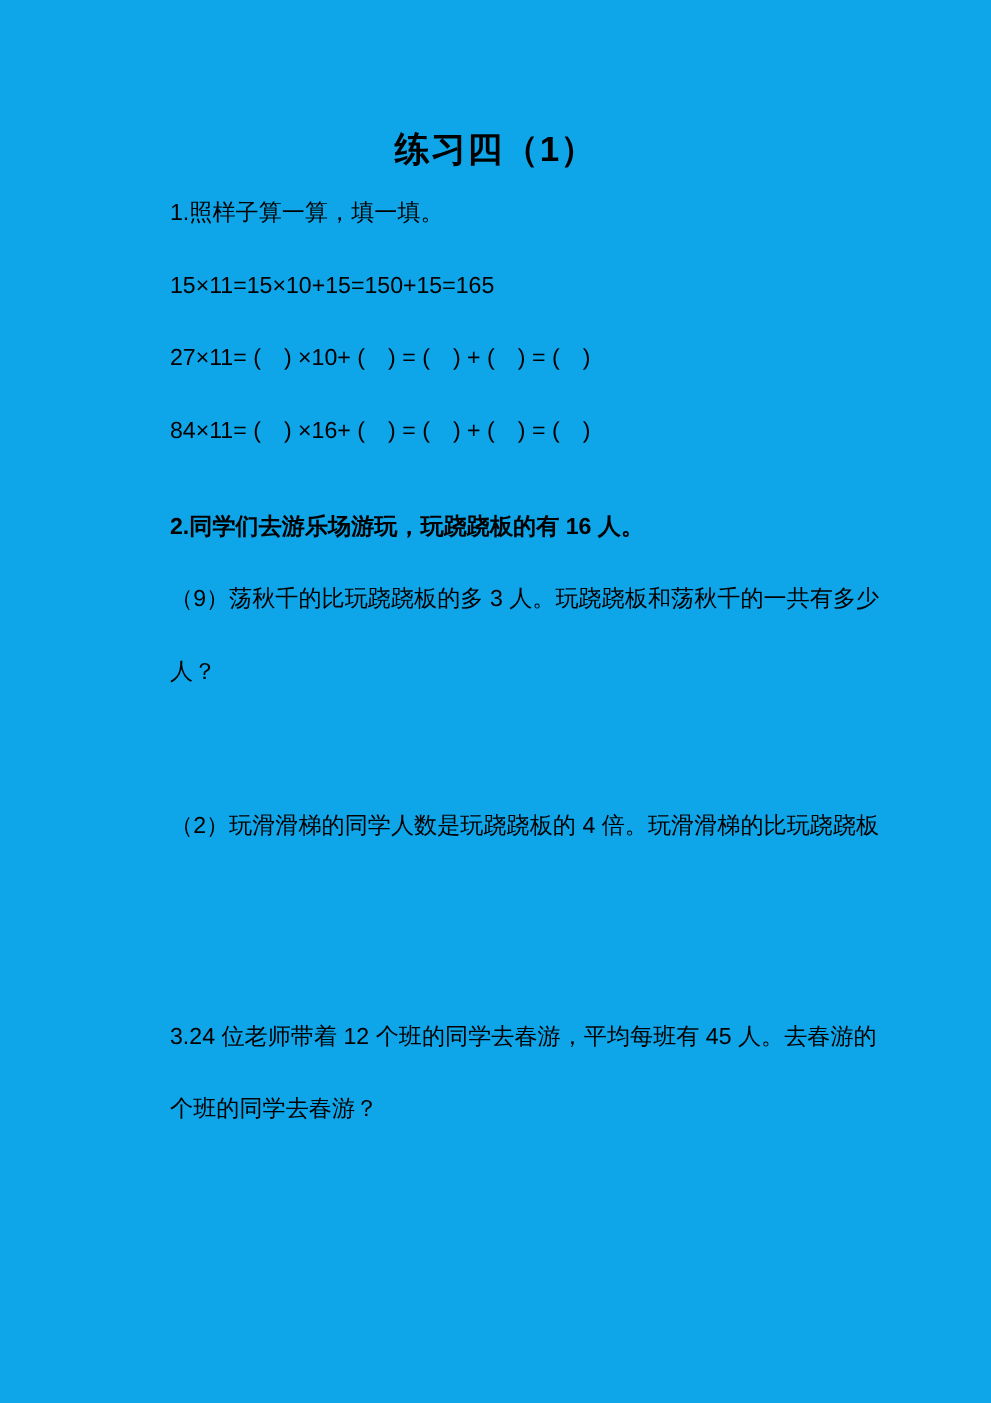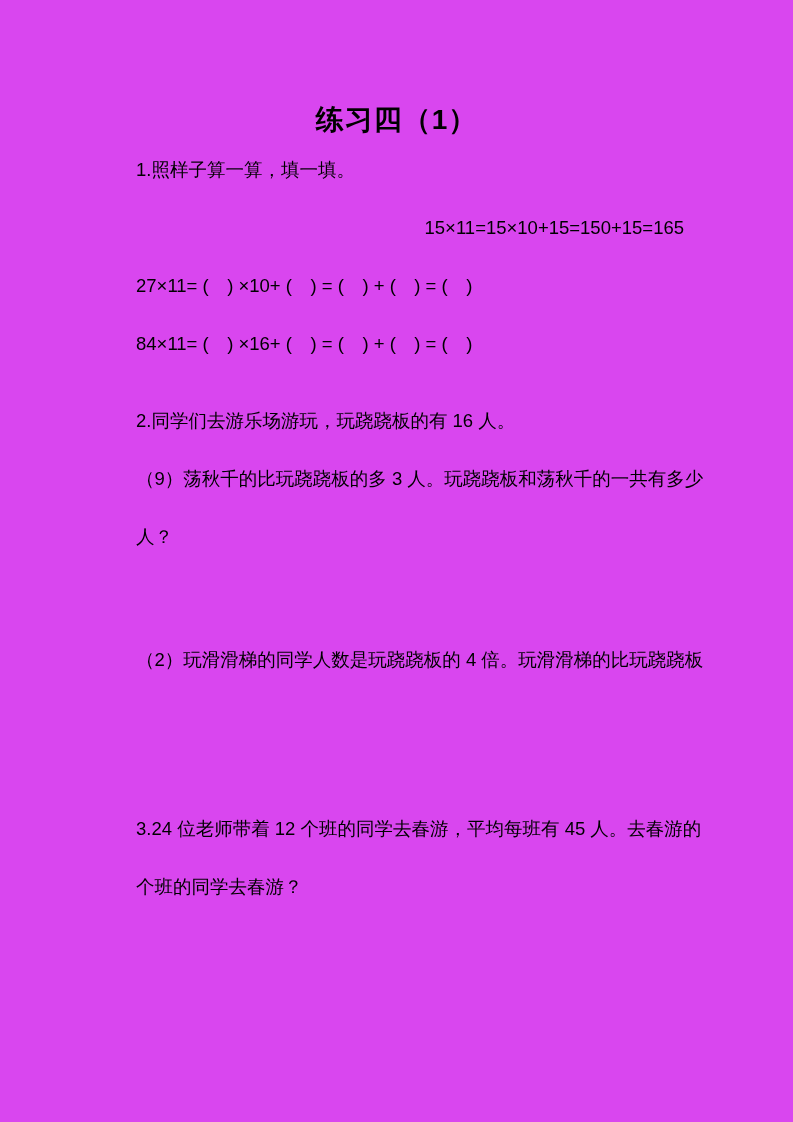--- a/index.html
+++ b/index.html
@@ -2,21 +2,21 @@
 <html lang="zh"><head>
 <meta charset="utf-8">
 <style>
   html, body { margin: 0; padding: 0; background: #ffffff; }
   .page {
     position: relative;
     width: 793px;
     height: 1122px;
     box-sizing: border-box;
     padding-top: 98px;
-    background: #d946ef;
+    background: #0ea5e9;
     color: #000000;
     font-family: "Liberation Sans", "DejaVu Sans", sans-serif;
     overflow: hidden;
   }
   .title {
     margin: 0;
     font-size: 28px;
     line-height: 44px;
     font-weight: 700;
     text-align: center;
@@ -27,22 +27,22 @@
     width: 580px;
   }
   .line {
     margin: 16px;
     font-size: 18.5px;
     line-height: 42px;
     white-space: pre;
     color: #000000;
   }
   .q1-prompt  { margin-top: 7px; }
-  .q1-example { margin-top: 6px; text-align: right; }
-  .q2-intro   { margin-top: 35px; }
+  .q1-example { margin-top: 6px; }
+  .q2-intro   { margin-top: 35px; font-weight: bold; }
   .q2-sub2    { margin-top: 81px; }
   .q3-start   { margin-top: 127px; }
 </style>
 </head>
 <body>
 
 <div class="page">
 
   <h1 class="title">练习四（1）</h1>
 

